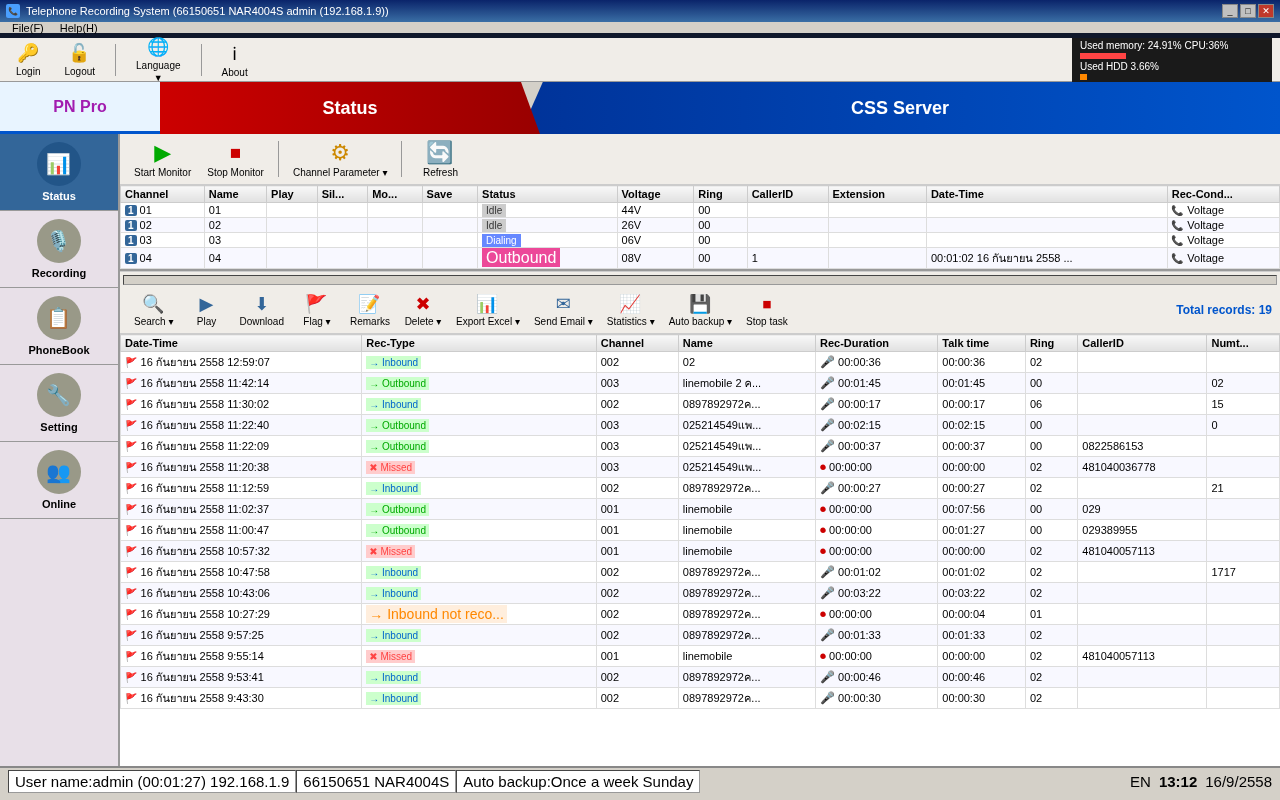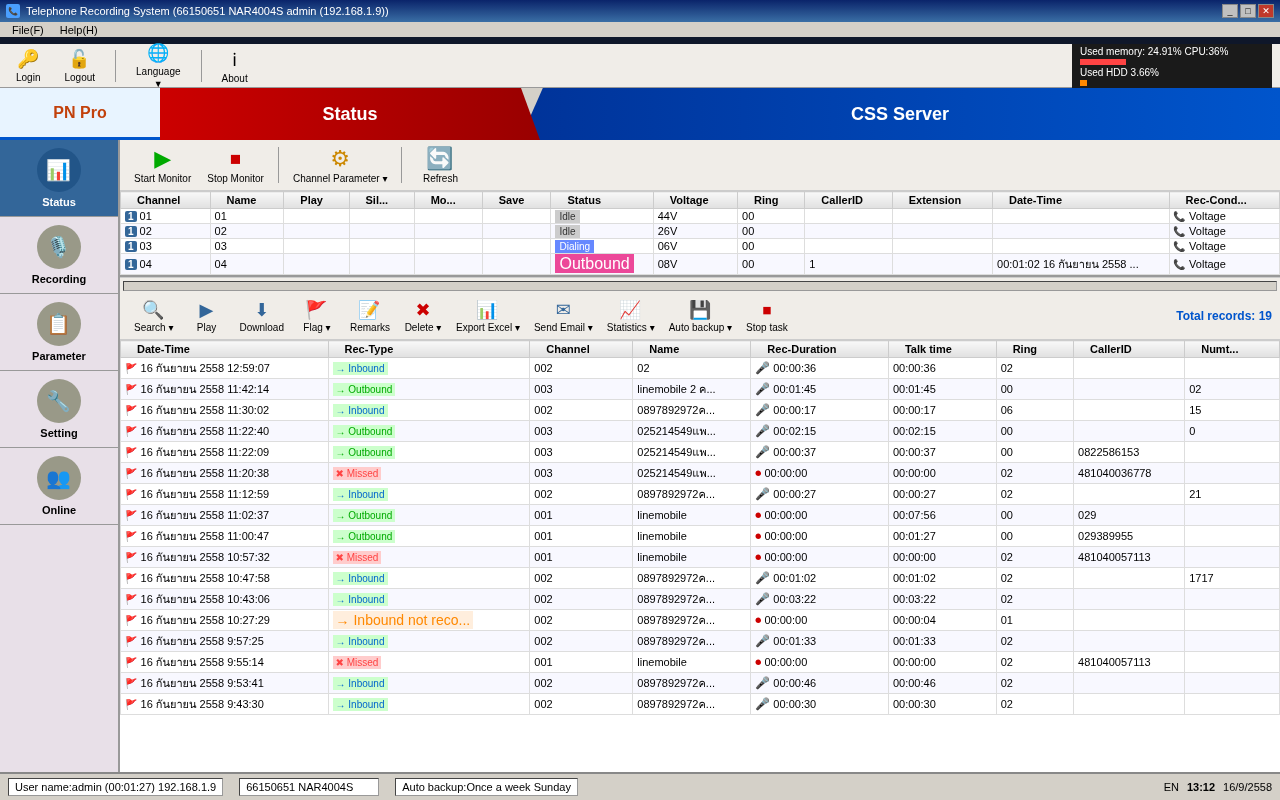--- a/index.html
+++ b/index.html
@@ -7,37 +7,37 @@
 
     
     #titlebar { background: linear-gradient(to bottom, #0a246a, #3a6ea5); color: white; height: 22px; display: flex; align-items: center; padding: 0 6px; font-size: 11px; justify-content: space-between; }
     #titlebar .title-left { display: flex; align-items: center; gap: 6px; }
     #titlebar .title-icon { width: 14px; height: 14px; background: #4a9fff; border-radius: 2px; font-size: 8px; color: white; display: flex; align-items: center; justify-content: center; }
     #titlebar .win-controls { display: flex; gap: 2px; }
     #titlebar .win-btn { width: 16px; height: 14px; background: #c0c0c0; border: 1px solid #888; font-size: 9px; display: flex; align-items: center; justify-content: center; cursor: pointer; color: #000; }
     #titlebar .win-btn.close { background: #c0392b; color: white; }
 
     
-    #menubar { background: #d4d0c8; height: 22px; display: flex; align-items: center; padding: 0 4px; border-bottom: 7px solid #0f172a; }
+    #menubar { background: #d4d0c8; height: 16px; display: flex; align-items: center; padding: 0 4px; border-bottom: 5px solid #0f172a; }
     #menubar .menu-item { padding: 2px 8px; font-size: 11px; cursor: pointer; }
 
     
     #toolbar { background: #f0ede8; height: 44px; display: flex; align-items: center; padding: 0 8px; border-bottom: 1px solid #999; gap: 8px; }
     .toolbar-btn { display: flex; flex-direction: column; align-items: center; padding: 2px 8px; cursor: pointer; font-size: 10px; gap: 2px; }
     .toolbar-sep { width: 1px; height: 32px; background: #999; margin: 0 4px; }
 
     
     #meminfo { margin-left: auto; background: #1a1a1a; color: white; padding: 2px 8px; font-size: 10px; min-width: 200px; }
     #meminfo .mem-row { display: flex; justify-content: space-between; }
     #meminfo .mem-bar { height: 6px; background: #ff4444; margin-top: 2px; }
     #meminfo .hdd-bar { height: 6px; background: #ff8800; margin-top: 2px; }
 
     
     #header-banner { display: flex; align-items: stretch; height: 52px; }
-    #pn-pro { background: #e8f4ff; width: 160px; display: flex; align-items: center; justify-content: center; font-size: 16px; font-weight: bold; color: #c2410c; border-bottom: 3px solid #0055cc; }
+    #pn-pro { background: #e8f4ff; width: 160px; display: flex; align-items: center; justify-content: center; font-size: 16px; font-weight: bold; color: #a21caf; border-bottom: 3px solid #0055cc; }
     #status-banner { background: linear-gradient(to right, #cc0000, #990000); flex: 1; display: flex; align-items: center; justify-content: center; font-size: 18px; font-weight: bold; color: white; clip-path: polygon(0 0, 95% 0, 100% 100%, 0 100%); margin-right: -20px; z-index: 1; }
     #css-server { background: linear-gradient(to right, #003399, #0055cc); flex: 2; display: flex; align-items: center; justify-content: center; font-size: 18px; font-weight: bold; color: white; clip-path: polygon(3% 0, 100% 0, 100% 100%, 0 100%); }
     #datetime { background: white; min-width: 260px; display: flex; align-items: center; justify-content: center; font-size: 14px; color: #003399; font-weight: bold; border-left: 2px solid #0055cc; }
 
     
     #main { display: flex; height: calc(800px - 22px - 22px - 44px - 52px - 28px); }
 
     
     #sidebar { width: 120px; background: #e8e0e8; display: flex; flex-direction: column; border-right: 2px solid #999; }
     .nav-item { display: flex; flex-direction: column; align-items: center; justify-content: center; padding: 8px 4px; cursor: pointer; border-bottom: 1px solid #999; gap: 4px; font-size: 11px; font-weight: bold; min-height: 75px; }
@@ -50,42 +50,42 @@
     #content { flex: 1; display: flex; flex-direction: column; overflow: hidden; background: white; }
 
     
     #monitor-toolbar { background: #f0ede8; padding: 4px 8px; display: flex; gap: 4px; align-items: center; border-bottom: 1px solid #ccc; }
     .mon-btn { display: flex; flex-direction: column; align-items: center; padding: 2px 6px; cursor: pointer; font-size: 10px; gap: 1px; min-width: 60px; }
     .mon-sep { width: 1px; height: 36px; background: #999; margin: 0 4px; }
 
     
     #monitor-table-wrap { max-height: 120px; overflow-y: auto; border-bottom: 2px solid #999; }
     table { width: 100%; border-collapse: collapse; font-size: 11px; }
-    th { background: linear-gradient(to bottom, #f8f8f8, #e0e0e0); border: 1px solid #ccc; padding: 2px 16px; text-align: left; font-weight: bold; white-space: nowrap; }
+    th { background: linear-gradient(to bottom, #f8f8f8, #e0e0e0); border: 1px solid #ccc; padding: 2px 4px; text-align: left; font-weight: bold; white-space: nowrap; }
     td { border: 1px solid #ddd; padding: 1px 4px; white-space: nowrap; }
     tr:nth-child(even) { background: #f8f8ff; }
 
     
     #rec-toolbar { background: #f0ede8; padding: 4px 8px; display: flex; gap: 2px; align-items: center; border-bottom: 1px solid #ccc; }
     .rec-btn { display: flex; flex-direction: column; align-items: center; padding: 2px 6px; cursor: pointer; font-size: 10px; gap: 1px; min-width: 50px; position: relative; }
     .total-records { margin-left: auto; color: #0055cc; font-weight: bold; font-size: 12px; }
 
     
     #rec-table-wrap { flex: 1; overflow-y: auto; }
 
     
     ::-webkit-scrollbar { width: 12px; height: 12px; }
     ::-webkit-scrollbar-track { background: #f0ede8; }
     ::-webkit-scrollbar-thumb { background: #999; border: 1px solid #888; }
 
     
     #hscroll-row { height: 16px; background: #f0ede8; border-top: 1px solid #ccc; display: flex; align-items: center; }
 
     
-    #statusbar { background: #d4d0c8; height: 28px; display: flex; align-items: center; border-top: 2px solid #888; padding: 0 8px; gap: 16px; font-size: 11px; }
+    #statusbar { background: #d4d0c8; height: 28px; display: flex; align-items: center; border-top: 2px solid #888; padding: 0 8px; font-size: 15px; }
     #statusbar .sb-section { padding: 2px 6px; background: white; border: 1px inset #999; min-width: 140px; }
 
     .ch-num { background: #336699; color: white; padding: 0 3px; border-radius: 2px; font-size: 10px; font-weight: bold; }
   </style>
 </head>
 <body>
 
 <div id="titlebar">
   <div class="title-left">
     <div class="title-icon">📞</div>
@@ -153,21 +153,21 @@
     <div class="nav-item active">
       <div class="nav-icon">📊</div>
       <span>Status</span>
     </div>
     <div class="nav-item">
       <div class="nav-icon">🎙️</div>
       <span>Recording</span>
     </div>
     <div class="nav-item">
       <div class="nav-icon">📋</div>
-      <span>Parameter</span>
+      <span>PhoneBook</span>
     </div>
     <div class="nav-item">
       <div class="nav-icon">🔧</div>
       <span>Setting</span>
     </div>
     <div class="nav-item">
       <div class="nav-icon">👥</div>
       <span>Online</span>
     </div>
   </div>

